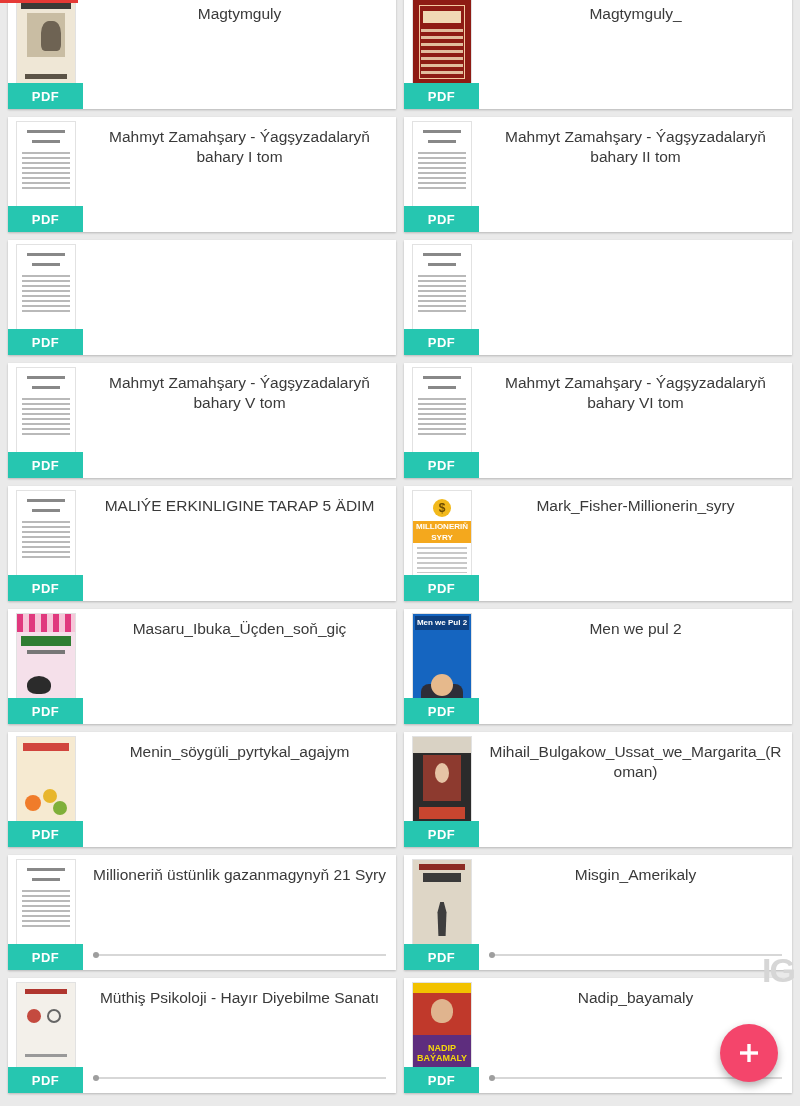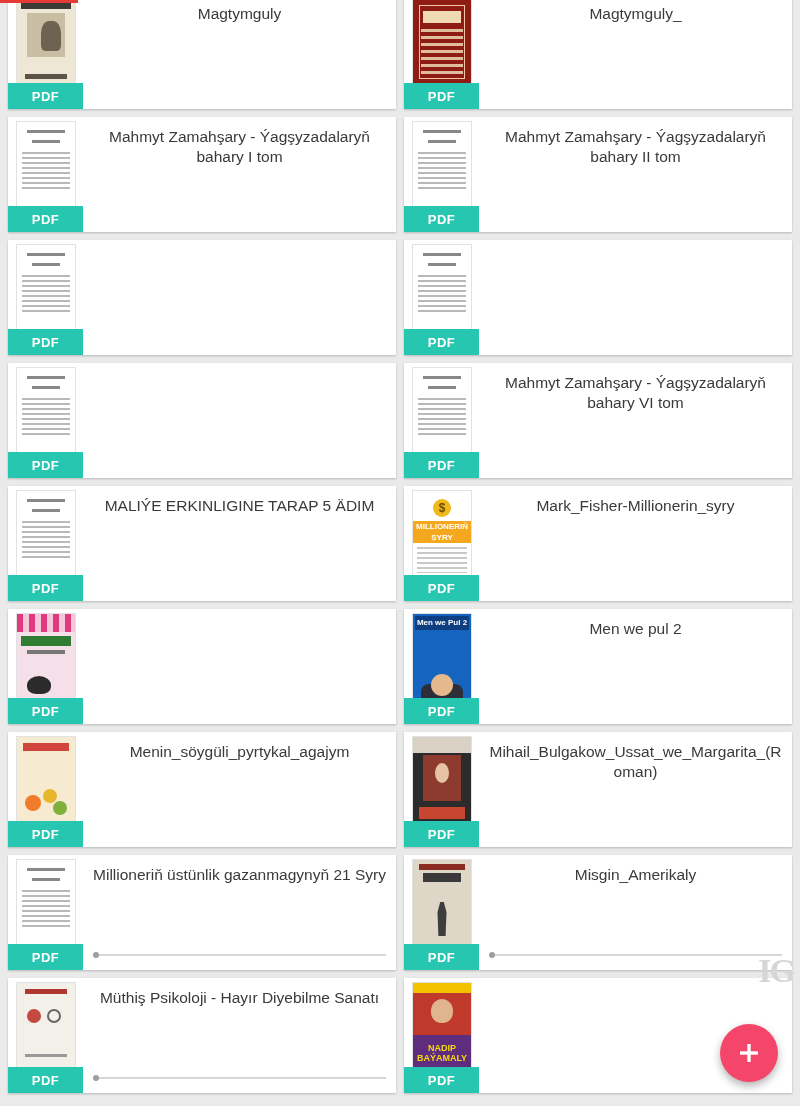--- a/index.html
+++ b/index.html
@@ -123,21 +123,20 @@
   .fab svg { display: block; }
   .watermark {
     position: absolute;
     right: 6px; bottom: 116px;
     font-size: 34px;
     color: #d6d6d6;
     font-weight: bold;
     letter-spacing: -2px;
     z-index: 1;
     user-select: none;
-    font-family: Liberation Serif, serif;
   }
 
   
   .cover { position: absolute; inset: 0; }
   .cv-sepia { background: #efe7d6; }
   .cv-sepia .hd { position:absolute; top:3px; left:4px; right:4px; height:7px; background:#3c3a36; }
   .cv-sepia .pic { position:absolute; top:14px; left:10px; right:10px; height:44px; background:#c9bda3; }
   .cv-sepia .pic:after{ content:""; position:absolute; left:14px; top:8px; width:20px; height:30px; background:#6e6353; border-radius:40% 40% 20% 20%;}
   .cv-sepia .ft { position:absolute; bottom:6px; left:8px; right:8px; height:5px; background:#5b5346; }
 
@@ -336,20 +335,23 @@
               <i></i>
               <i></i>
               <i></i>
               <i></i>
               <i></i>
               <i></i>
             </span>
           </div>
           <div class="badge">PDF</div>
         </div>
+        <div class="body">
+          <div class="title">Mahmyt Zamahşary - Ýagşyzadalaryň bahary V tom</div>
+        </div>
       </div>
       <div class="card">
         <div class="thumb-wrap">
           <div class="thumb doc">
             <span class="cover cv-plain"></span>
             <span class="tlines">
               <i></i>
               <i></i>
               <i></i>
               <i></i>
@@ -412,20 +414,23 @@
           <div class="thumb ">
             <span class="cover cv-pinkkid">
               <span class="strip"></span>
               <span class="t"></span>
               <span class="t2"></span>
               <span class="cat"></span>
             </span>
           </div>
           <div class="badge">PDF</div>
         </div>
+        <div class="body">
+          <div class="title">Masaru_Ibuka_Üçden_soň_giç</div>
+        </div>
       </div>
       <div class="card">
         <div class="thumb-wrap">
           <div class="thumb ">
             <span class="cover cv-blueman">
               <span class="hdr">
                 <b>Men we Pul 2</b>
               </span>
               <span class="body2"></span>
               <span class="face"></span>
@@ -534,20 +539,26 @@
       <div class="card">
         <div class="thumb-wrap">
           <div class="thumb ">
             <span class="cover cv-nadip">
               <span class="pic2"></span>
               <span class="top2"></span>
               <span class="ttl">NADIP BAÝAMALY</span>
             </span>
           </div>
           <div class="badge">PDF</div>
+        </div>
+        <div class="body">
+          <div class="title">Nadip_bayamaly</div>
+          <div class="progress">
+            <span></span>
+          </div>
         </div>
       </div>
     </div>
 
   <button class="fab" aria-label="add">
     <svg width="26" height="26" viewBox="0 0 26 26">
       <rect x="11.3" y="4" width="3.4" height="18" fill="#ffffff"></rect>
       <rect x="4" y="11.3" width="18" height="3.4" fill="#ffffff"></rect>
     </svg>
   </button>

